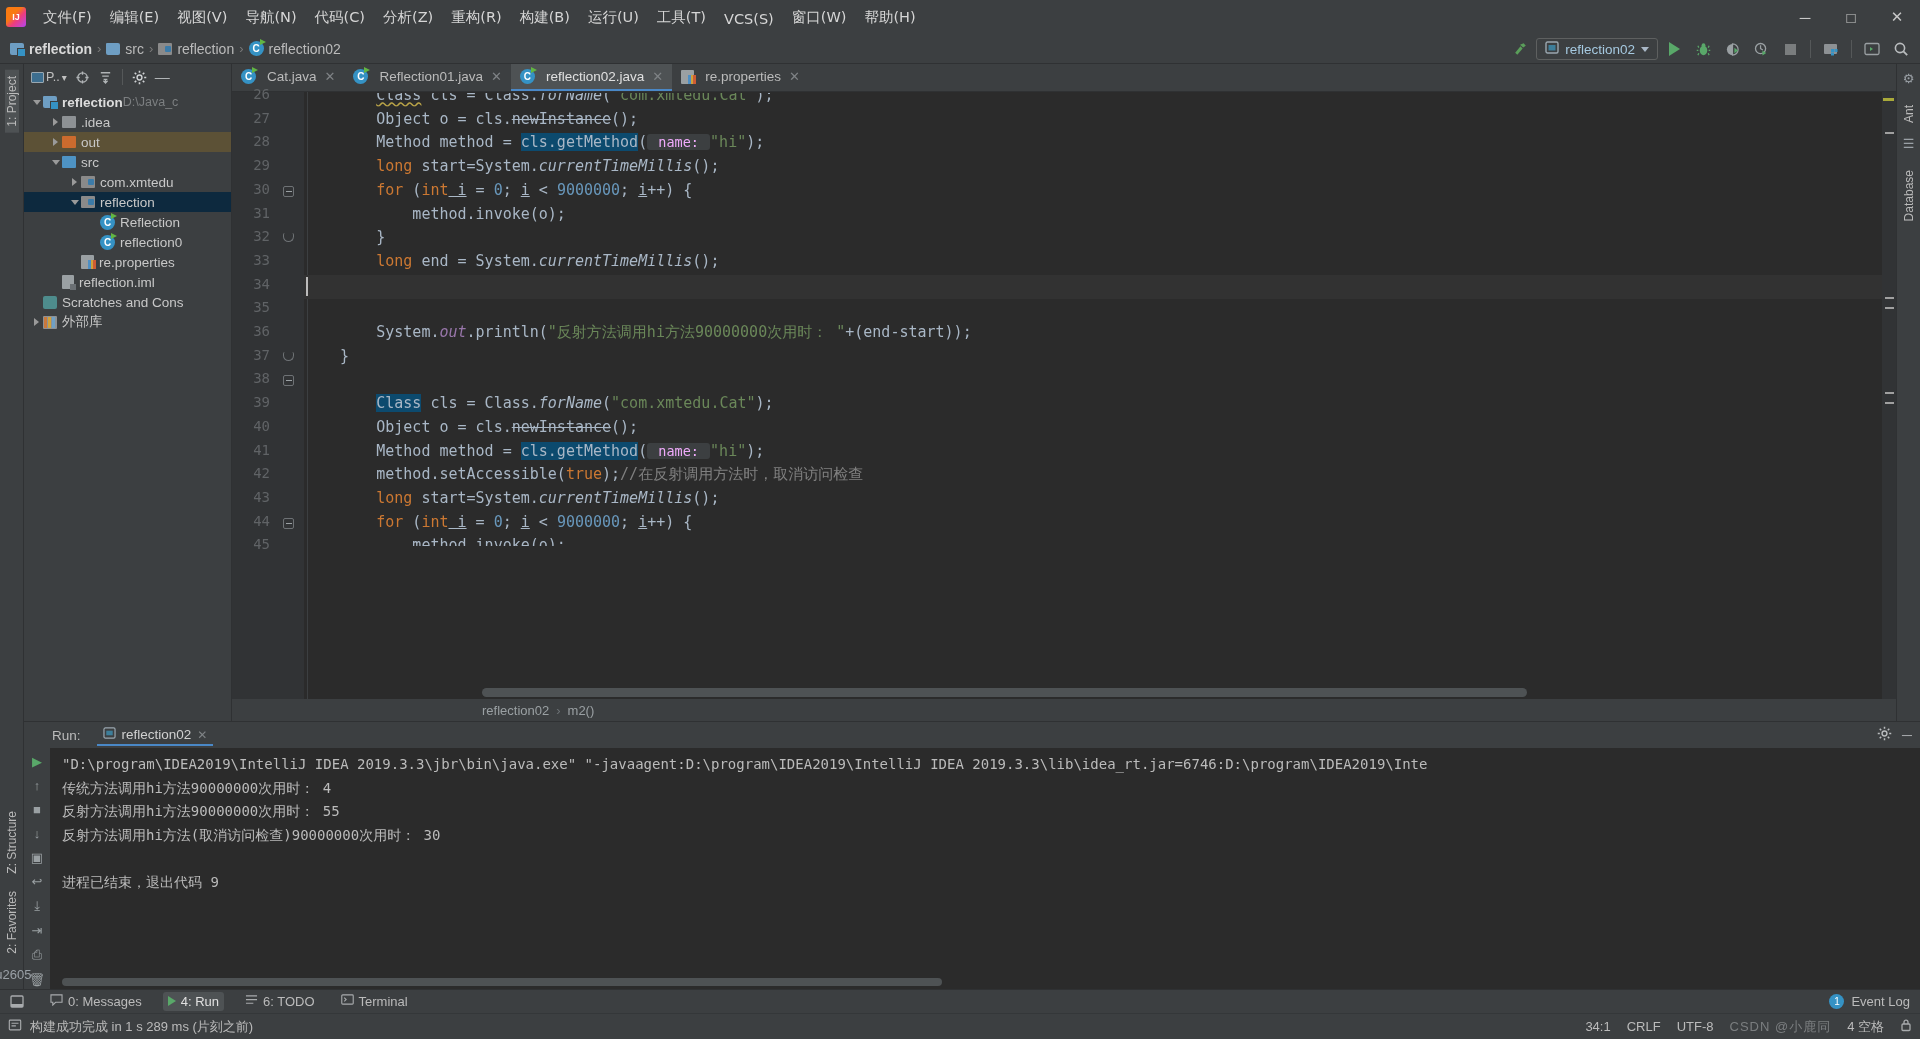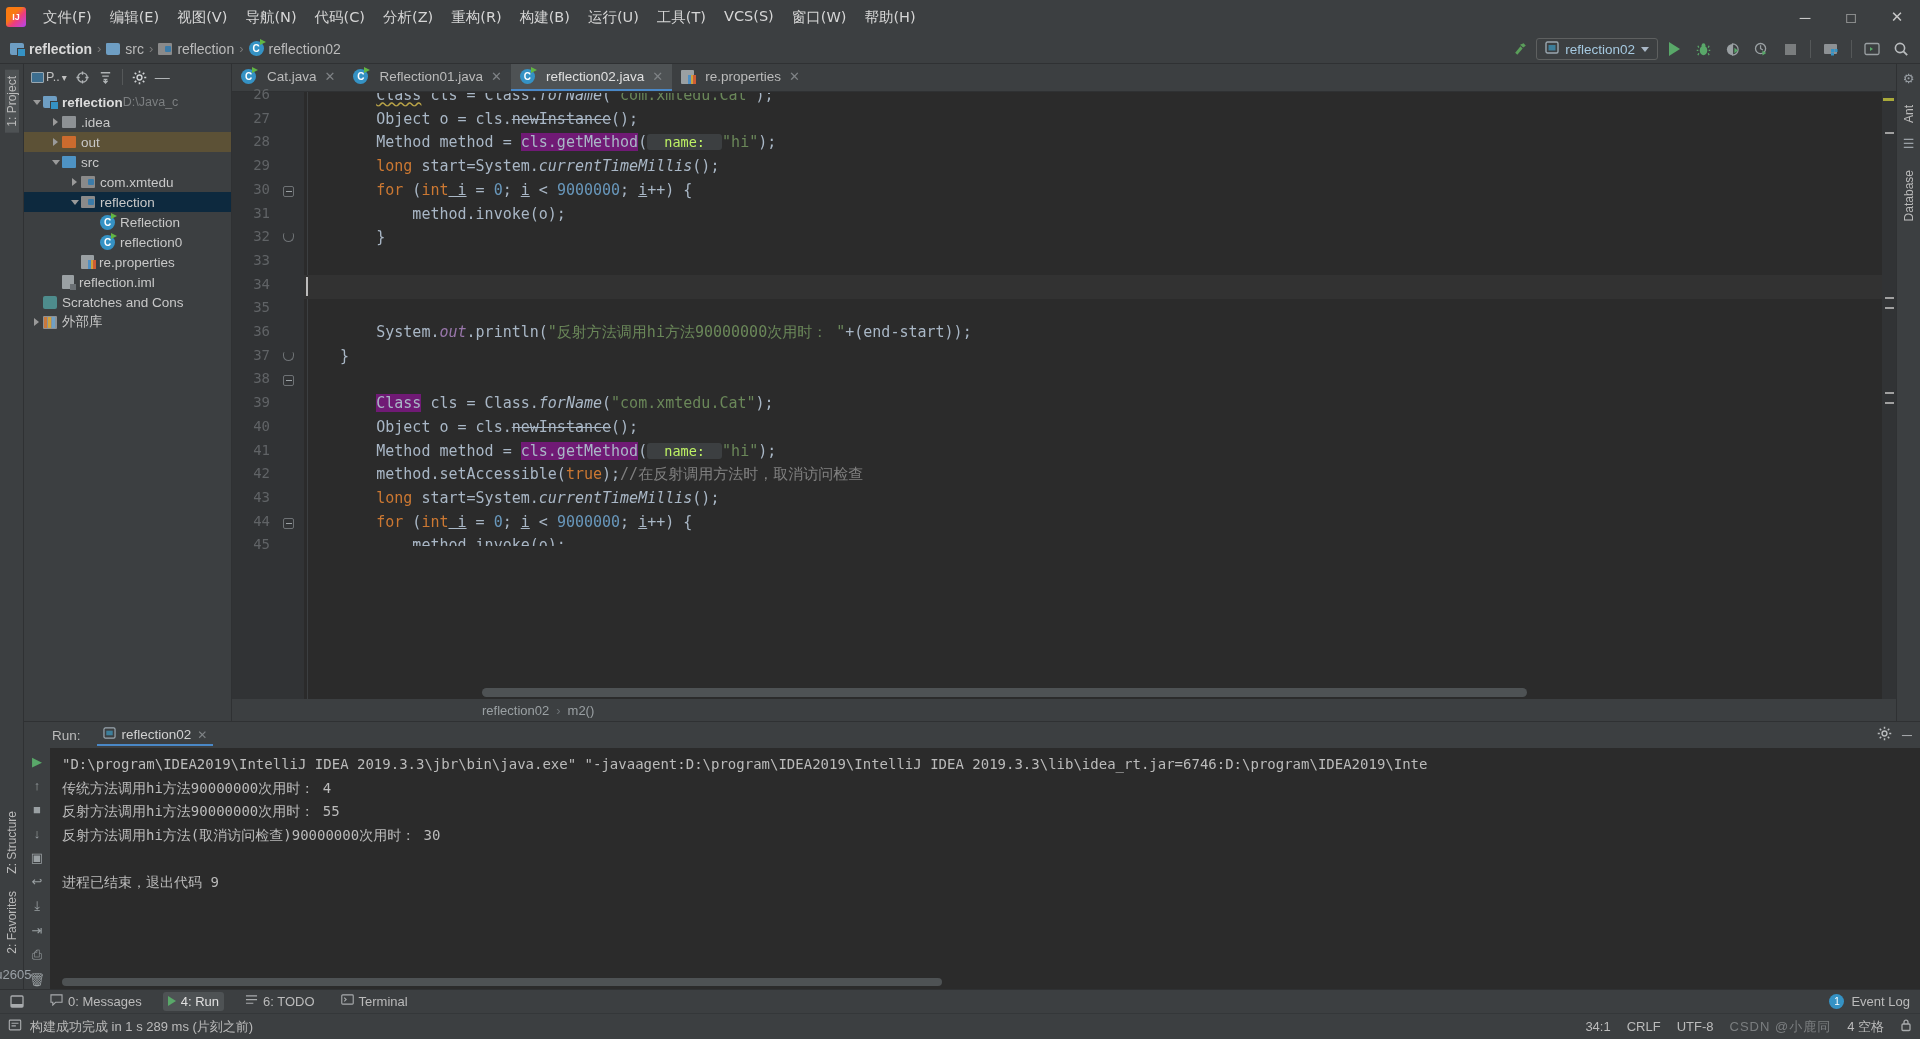--- a/index.html
+++ b/index.html
@@ -137,22 +137,22 @@
   }
   .cl { position:absolute; left:0; white-space:pre; color:#a9b7c6; }
   .cur-line { position:absolute; left:0; right:0; height:24px; background:#323232; }
   .caret { position:absolute; width:2px; height:19px; background:#bbbbbb; }
   .kw { color:#cc7832; }
   .str { color:#6a8759; }
   .num { color:#6897bb; }
   .cmt { color:#808080; }
   .fld { color:#9876aa; font-style:italic; }
   .mth-it { color:#a9b7c6; font-style:italic; }
-  .hl-box { background:#701a75; }
-  .hint { background:#3c3f41; color:#bef264; border-radius:3px; padding:0 9px; font-size:13.5px; }
+  .hl-box { background:#0c4a6e; }
+  .hint { background:#3c3f41; color:#f0abfc; border-radius:3px; padding:0 3px; font-size:13.5px; }
   .sq { text-decoration: underline wavy #b9a347; text-decoration-skip-ink:none; }
   .strike { text-decoration: line-through; }
   .vline { position:absolute; top:0; bottom:0; width:1px; background:#3c3f41; }
 
   .right-marks { width: 14px; flex:0 0 14px; background:#313335; position:relative; }
   .mk { position:absolute; right:2px; width:9px; height:2px; }
   .ed-hscroll { position:absolute; height:9px; background:#4e5254; border-radius:5px; }
 
   .right-rail {
     width: 24px; flex:0 0 24px; background:#3c3f41; border-left:1px solid #2f3133;
@@ -190,21 +190,21 @@
   .sb-right { position:absolute; right:8px; display:flex; align-items:center; gap:16px; font-size:13px;}
   .watermark { color:#8a8d8f; opacity:.8; font-size:13px; letter-spacing:1px;}
 </style>
 </head>
 <body>
 
 <div class="app">
 
   <div class="menubar">
     <div class="ij-logo"></div>
-    <div id="menu-items" style="display:flex;align-items:flex-start;">
+    <div id="menu-items" style="display:flex;align-items:flex-end;">
         <div class="menu-item">文件(F)</div>
         <div class="menu-item">编辑(E)</div>
         <div class="menu-item">视图(V)</div>
         <div class="menu-item">导航(N)</div>
         <div class="menu-item">代码(C)</div>
         <div class="menu-item">分析(Z)</div>
         <div class="menu-item">重构(R)</div>
         <div class="menu-item">构建(B)</div>
         <div class="menu-item">运行(U)</div>
         <div class="menu-item">工具(T)</div>
@@ -530,20 +530,21 @@
               </div>
             <div class="code" id="code">
               <div class="vline" style="left:3px;"></div>
             <div class="cl" style="top: -8px; clip-path: inset(9px 0px 0px);"><span class="">        </span><span class="sq">Class</span><span class=""> cls = Class.</span><span class="mth-it">forName</span><span class="">(</span><span class="str">"com.xmtedu.Cat"</span><span class="">);</span></div>
                 <div class="cl" style="top: 15.7px;"><span class="">        Object o = cls.</span><span class="strike">newInstance</span><span class="">();</span></div>
                 <div class="cl" style="top: 39.4px;"><span class="">        Method method = </span><span class="hl-box">cls.getMethod</span><span class="">(</span><span class="hint"> name: </span><span class="str">"hi"</span><span class="">);</span></div>
                 <div class="cl" style="top: 63.1px;"><span class="">        </span><span class="kw">long</span><span class=""> start=System.</span><span class="mth-it">currentTimeMillis</span><span class="">();</span></div>
                 <div class="cl" style="top: 86.8px;"><span class="">        </span><span class="kw">for</span><span class=""> (</span><span class="kw">int</span><span class="" style="text-decoration: underline;"> i</span><span class=""> = </span><span class="num">0</span><span class="">; </span><span class="" style="text-decoration: underline;">i</span><span class=""> &lt; </span><span class="num">9000000</span><span class="">; </span><span class="" style="text-decoration: underline;">i</span><span class="">++) {</span></div>
                 <div class="cl" style="top: 110.5px;"><span class="">            method.invoke(o);</span></div>
                 <div class="cl" style="top: 134.2px;"><span class="">        }</span></div>
+                <div class="cl" style="top: 157.9px;"><span class="">        </span><span class="kw">long</span><span class=""> end = System.</span><span class="mth-it">currentTimeMillis</span><span class="">();</span></div>
                 <div class="cur-line" style="top: 182.6px;"></div>
                 <div class="caret" style="top: 184.6px; left: 2px;"></div>
                 <div class="cl" style="top: 181.6px;"></div>
                 <div class="cl" style="top: 205.3px;"></div>
                 <div class="cl" style="top: 229px;"><span class="">        System.</span><span class="fld">out</span><span class="">.println(</span><span class="str">"反射方法调用hi方法90000000次用时： "</span><span class="">+(end-start));</span></div>
                 <div class="cl" style="top: 252.7px;"><span class="">    }</span></div>
                 <div class="cl" style="top: 300.1px;"><span class="">        </span><span class="hl-box">Class</span><span class=""> cls = Class.</span><span class="mth-it">forName</span><span class="">(</span><span class="str">"com.xmtedu.Cat"</span><span class="">);</span></div>
                 <div class="cl" style="top: 323.8px;"><span class="">        Object o = cls.</span><span class="strike">newInstance</span><span class="">();</span></div>
                 <div class="cl" style="top: 347.5px;"><span class="">        Method method = </span><span class="hl-box">cls.getMethod</span><span class="">(</span><span class="hint"> name: </span><span class="str">"hi"</span><span class="">);</span></div>
                 <div class="cl" style="top: 371.2px;"><span class="">        method.setAccessible(</span><span class="kw">true</span><span class="">);</span><span class="cmt">//在反射调用方法时，取消访问检查</span></div>

